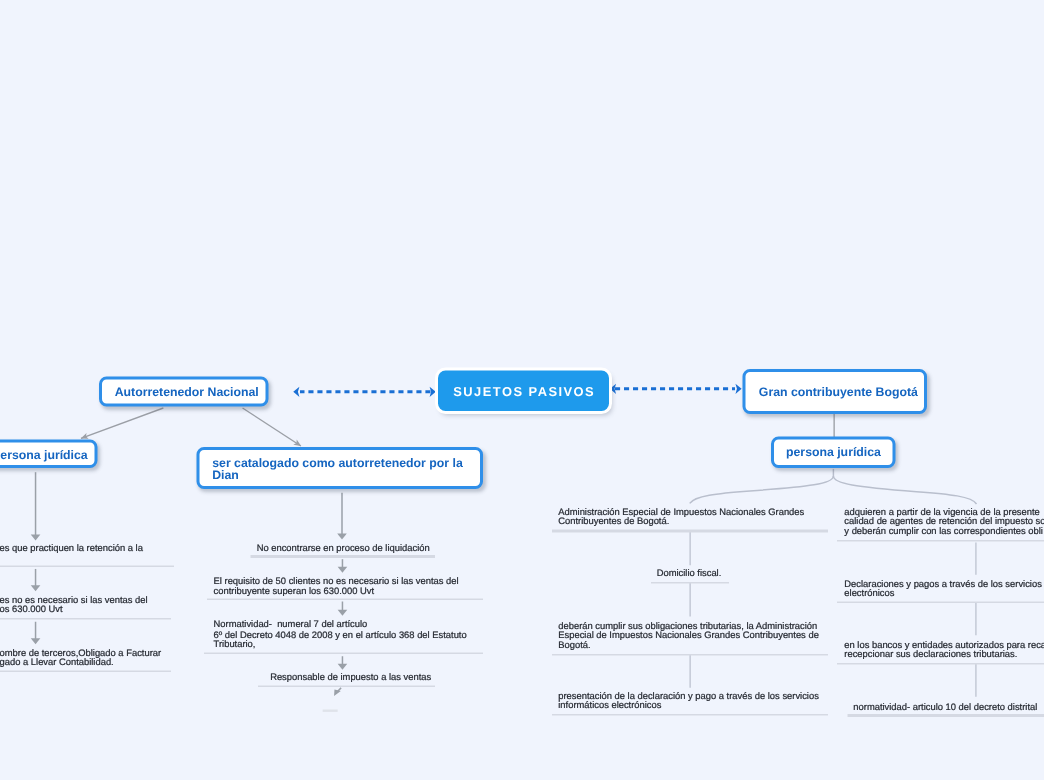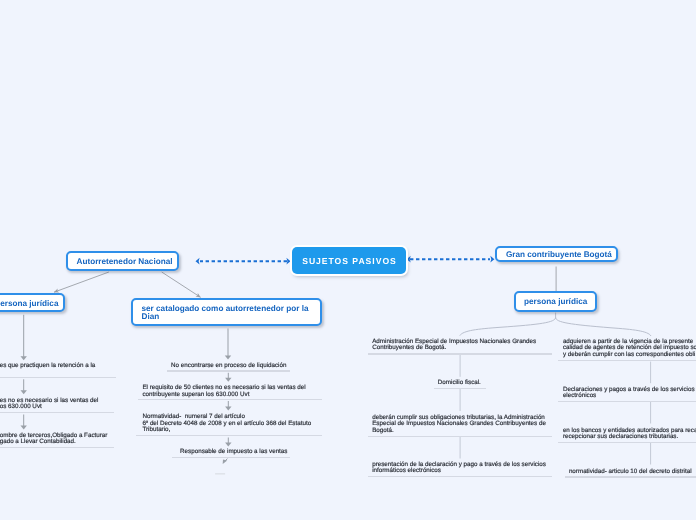--- a/index.html
+++ b/index.html
@@ -114,21 +114,21 @@
   </svg>
 
   <div class="node root" style="left:292px;top:247px;width:114px;height:27px;">
     <span>SUJETOS PASIVOS</span>
   </div>
 
   <div class="node nbox nw" style="left:66px;top:251px;width:113.4px;height:20px;">
     <span>Autorretenedor Nacional</span>
   </div>
 
-  <div class="node nbox nw" style="left:495.4px;top:246.3px;width:122.2px;height:16px;">
+  <div class="node nbox nw" style="left:495.4px;top:246.3px;width:122.2px;height:30px;">
     <span>Gran contribuyente Bogotá</span>
   </div>
 
   <div class="node nbox nw" style="left:-15.3px;top:293.3px;width:80.5px;height:19.1px;">
     <span>persona jurídica</span>
   </div>
 
   <div class="node nbox" style="left:131px;top:297.6px;width:191.1px;height:28.3px;padding-top:2px;">
     <span>ser catalogado como autorretenedor por la
 Dian</span>

